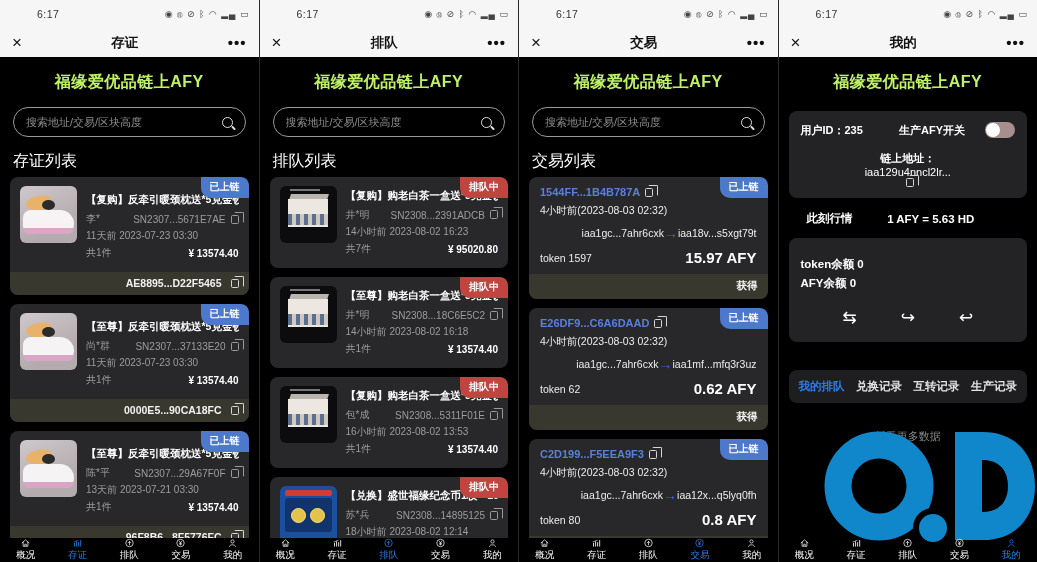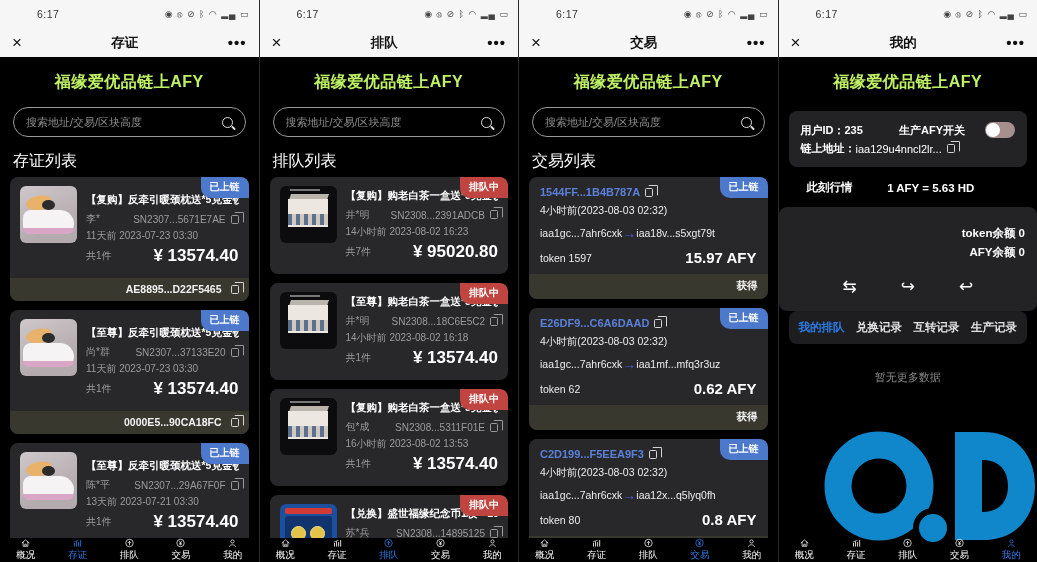--- a/index.html
+++ b/index.html
@@ -32,21 +32,21 @@
   .card { position:relative; margin:0 10px 9px; background:#28282a; border-radius:8px; overflow:hidden; }
   .badge { position:absolute; top:0; right:0; color:#fff; font-size:10px; font-weight:bold; padding:3px 9px 4px; border-radius:0 8px 0 10px; z-index:2; }
   .badge.blue { background:#4d79cc; }
   .badge.red  { background:#c04540; }
   .card-body { display:flex; padding:9px 10px; gap:9px; }
   .thumb { width:57px; height:57px; border-radius:6px; flex:none; position:relative; overflow:hidden; }
   .card-info { flex:1; min-width:0; font-size:10px; color:#9c9c9c; }
   .card-title { color:#fff; font-weight:bold; font-size:10.5px; white-space:nowrap; overflow:hidden; margin:3px 0 5px; }
   .cert .card-title { margin-top:7px; }
   .ci-row { display:flex; justify-content:space-between; align-items:center; margin:3px 0; white-space:nowrap; }
-  .amount { color:#fff; font-weight:bold; font-size:17px; }
+  .amount { color:#fff; font-weight:bold; font-size:10px; }
   .card-footer { background:#38382f; padding:5px 10px 6px; display:flex; justify-content:flex-end; align-items:center; gap:4px; color:#f2f2f2; font-weight:bold; font-size:10.5px; }
 
   .copy { position:relative; display:inline-block; width:8px; height:9px; border:1px solid #9a9a9a; border-radius:1.5px; margin-left:5px; flex:none; }
   .copy::before { content:""; position:absolute; left:2px; top:-4px; width:8px; height:9px; border:1px solid #9a9a9a; border-radius:1.5px; border-left-color:transparent; border-bottom-color:transparent; }
   .copy.light, .copy.light::before { border-color:#d5d5d5; }
   .copy.light::before { border-left-color:transparent; border-bottom-color:transparent; }
 
   
   .t-pillow { background:linear-gradient(155deg,#cfc8ca 0%,#b3abae 70%); }
   .t-pillow .p-person { position:absolute; left:6px; top:10px; width:26px; height:14px; background:#e8b26a; border-radius:50% 40% 40% 50%; transform:rotate(-8deg); }
@@ -61,40 +61,40 @@
   .t-coin { background:#1c4f9e; }
   .t-coin .c-panel { position:absolute; left:5px; top:12px; width:47px; height:34px; background:#11336e; border-radius:3px; }
   .t-coin .c1, .t-coin .c2 { position:absolute; width:15px; height:15px; border-radius:50%; background:radial-gradient(circle at 35% 35%,#f3d867,#c9a�32 70%); background:#e4c34a; border:1px solid #f7e27f; top:22px; }
   .t-coin .c1 { left:11px; } .t-coin .c2 { left:30px; }
   .t-coin .c-banner { position:absolute; left:5px; top:4px; width:47px; height:6px; background:#d23c35; border-radius:2px; }
 
   
   .tcard { padding:9px 11px 8px; }
   .hash-row { display:flex; align-items:center; color:#5b80d9; font-weight:bold; font-size:11px; }
   .t-time { color:#ececec; font-size:10.5px; margin:6px 0 7px; }
-  .addr-row { display:flex; justify-content:flex-start; align-items:center; color:#ececec; font-size:10.5px; }
+  .addr-row { display:flex; justify-content:flex-end; align-items:center; color:#ececec; font-size:10.5px; }
   .addr-arrow { color:#4b5bf5; font-weight:bold; font-size:14px; }
   .token-row { display:flex; justify-content:space-between; align-items:center; color:#ececec; font-size:10.5px; margin-top:8px; }
   .token-row .amount { font-size:15px; }
 
   
   .mine-card { margin:6px 10px 0; background:#232326; border-radius:8px; padding:11px 12px; color:#fff; font-size:11px; }
   .m-row { display:flex; align-items:center; }
-  .m-row + .m-row { margin-top:3px; }
+  .m-row + .m-row { margin-top:13px;flex-direction:column; }
   .m-bold { font-weight:bold; }
   .switch-wrap { margin-left:auto; display:flex; align-items:center; gap:20px; font-weight:bold; }
   .toggle { width:30px; height:16px; border-radius:9px; background:#a88f8f; position:relative; cursor:pointer; }
   .toggle .knob { position:absolute; left:1px; top:1px; width:14px; height:14px; border-radius:50%; background:#fff; }
   .market-row { display:flex; align-items:center; padding:13px 28px 12px; color:#fff; font-size:11.5px; }
   .market-rate { flex:1; text-align:center; font-weight:bold; }
-  .balance-card { margin:0 0; background:#232326; border-radius:8px; padding:15px 12px 14px; text-align:right; color:#fff; }
+  .balance-card { margin:0 10px; background:#232326; border-radius:8px; padding:15px 12px 14px; text-align:left; color:#fff; }
   .bal-line { font-size:11.5px; font-weight:bold; margin:4px 0; }
   .bal-icons { display:flex; justify-content:center; gap:44px; margin-top:16px; font-size:17px; color:#fff; }
   .bal-icons span { cursor:pointer; }
-  .record-tabs { margin:0 10px 0; background:#1e1e21; border-radius:8px; display:flex; justify-content:space-between; padding:9px 10px; font-size:11.5px; font-weight:bold; color:#e2e2e2; }
+  .record-tabs { margin:28px 10px 0; background:#1e1e21; border-radius:8px; display:flex; justify-content:space-between; padding:9px 10px; font-size:11.5px; font-weight:bold; color:#e2e2e2; }
   .record-tabs .rtab { cursor:pointer; }
   .record-tabs .rtab.active { color:#2b7de9; }
   .empty-text { text-align:center; color:#8a8a8a; font-size:11px; margin-top:26px; }
   .qd-logo { position:absolute; right:-6px; bottom:8px; z-index:1; }
 
   
   .tabbar { position:absolute; left:0; right:0; bottom:0; height:24px; background:#000; display:flex; z-index:2;text-align:center; }
   .tabbar.clear { background:transparent; }
   .tab { flex:1; display:flex; flex-direction:column; align-items:center; justify-content:center; gap:1px; color:#fff; cursor:pointer; }
   .tab.active { color:#2b7de9; }

